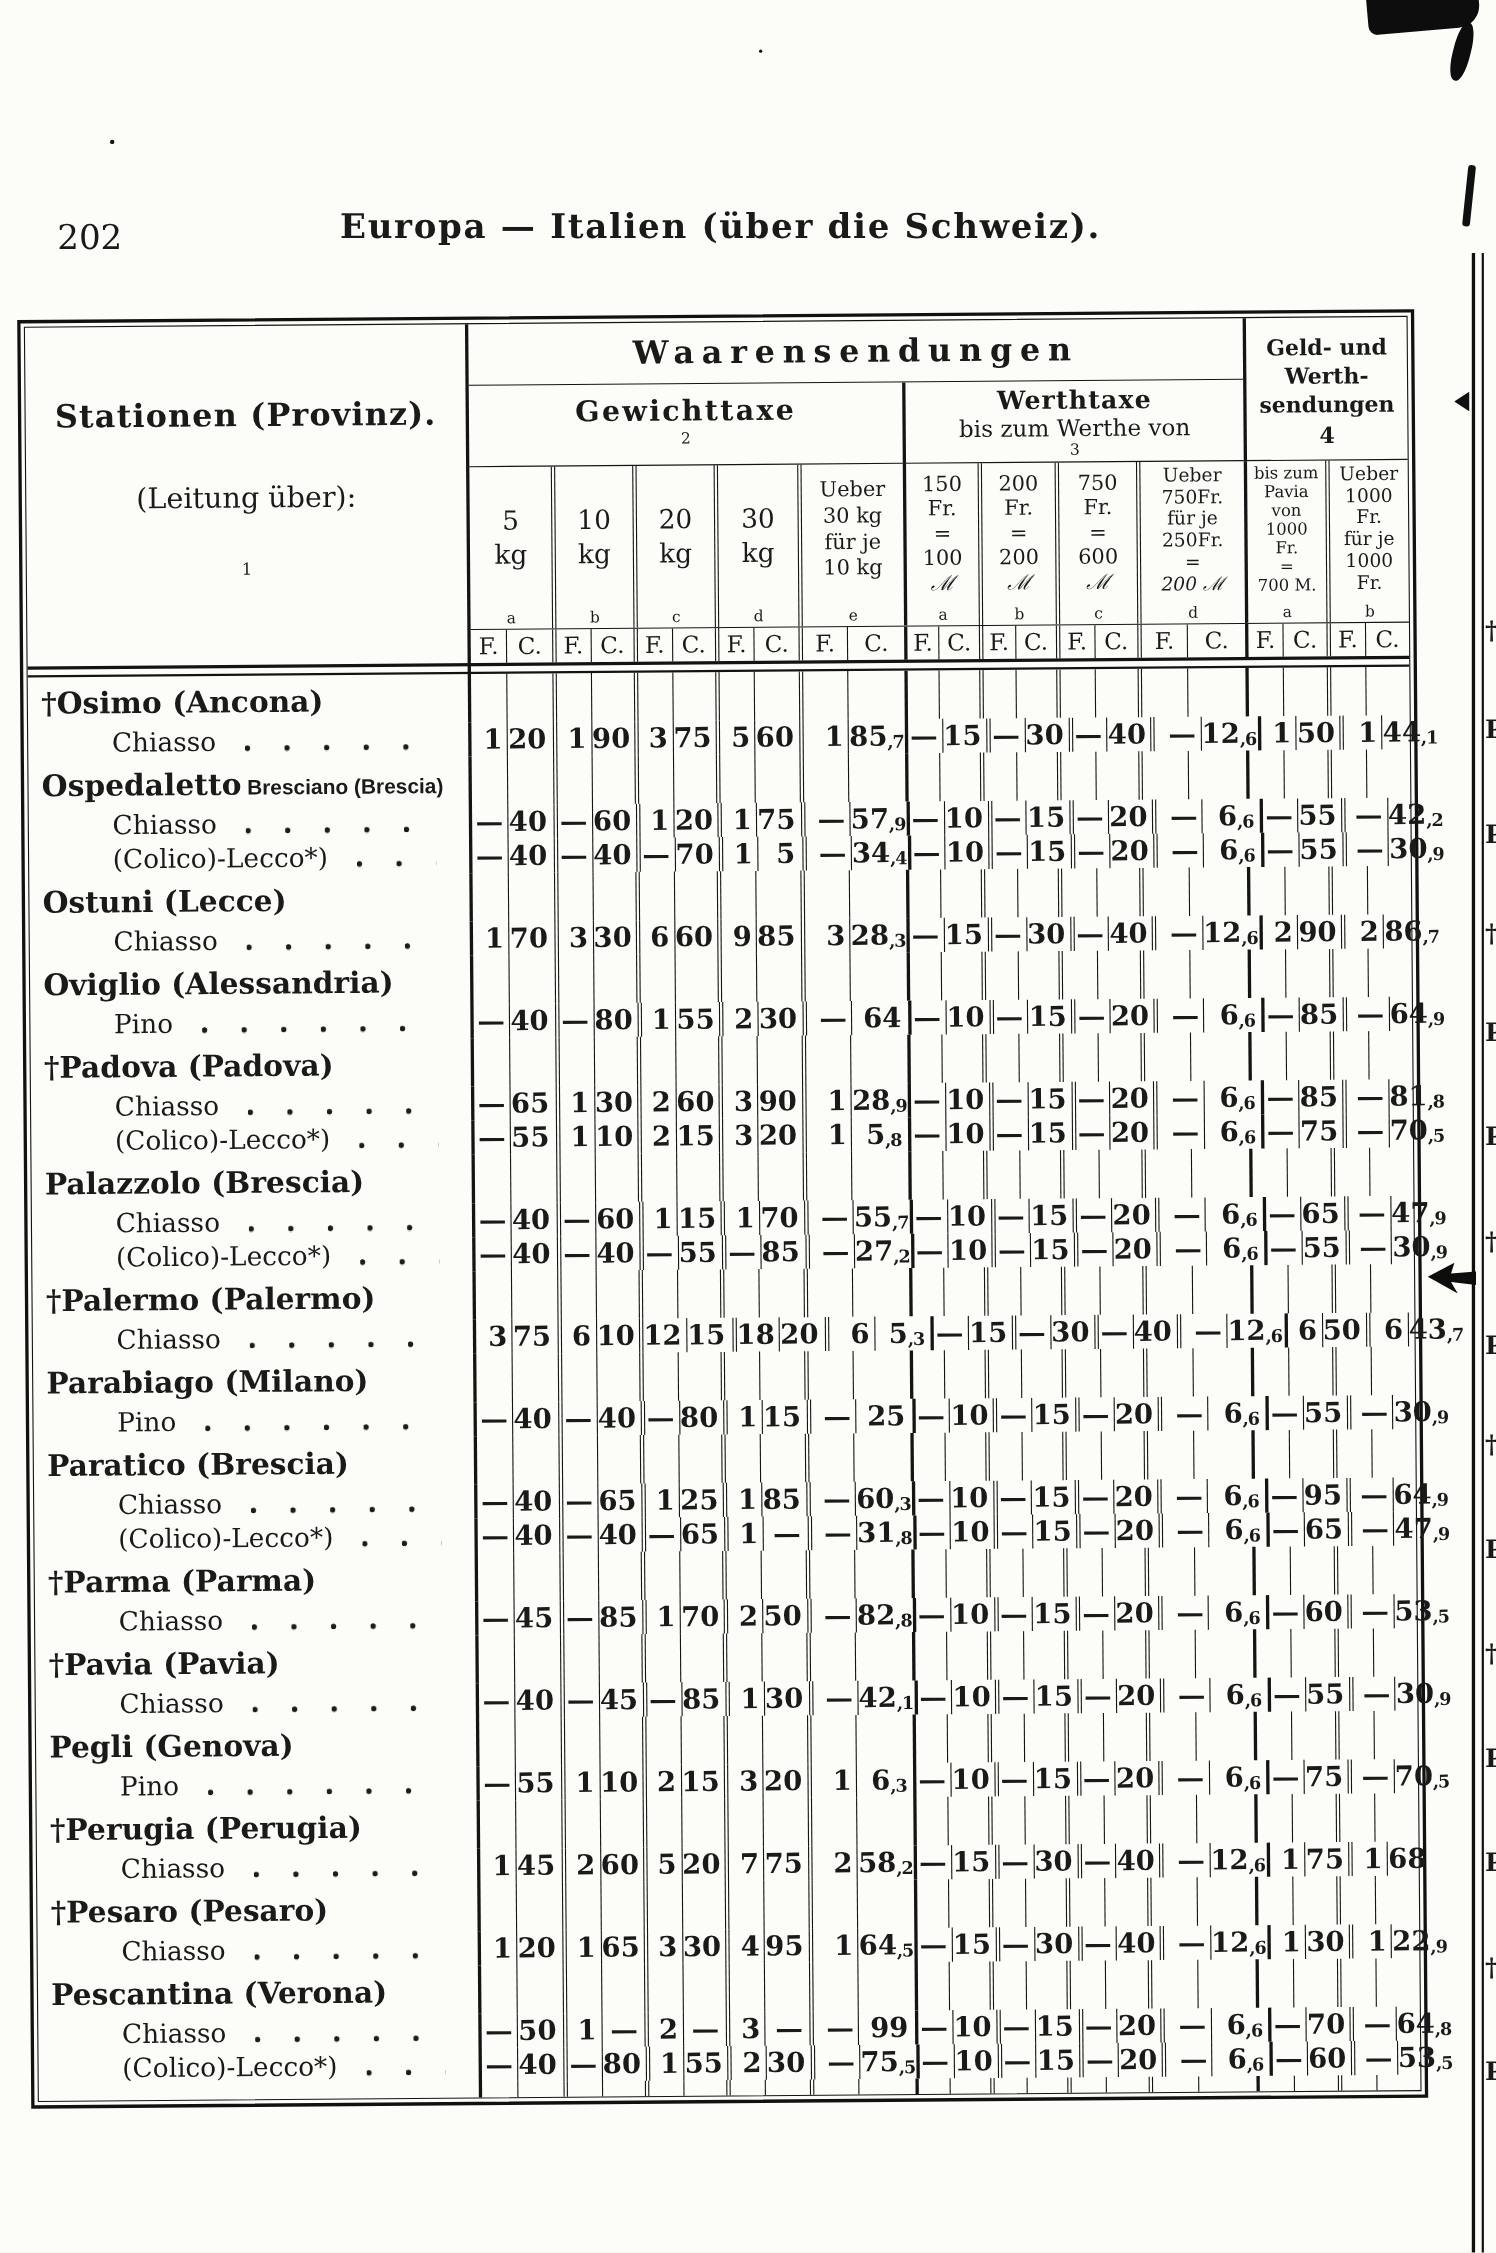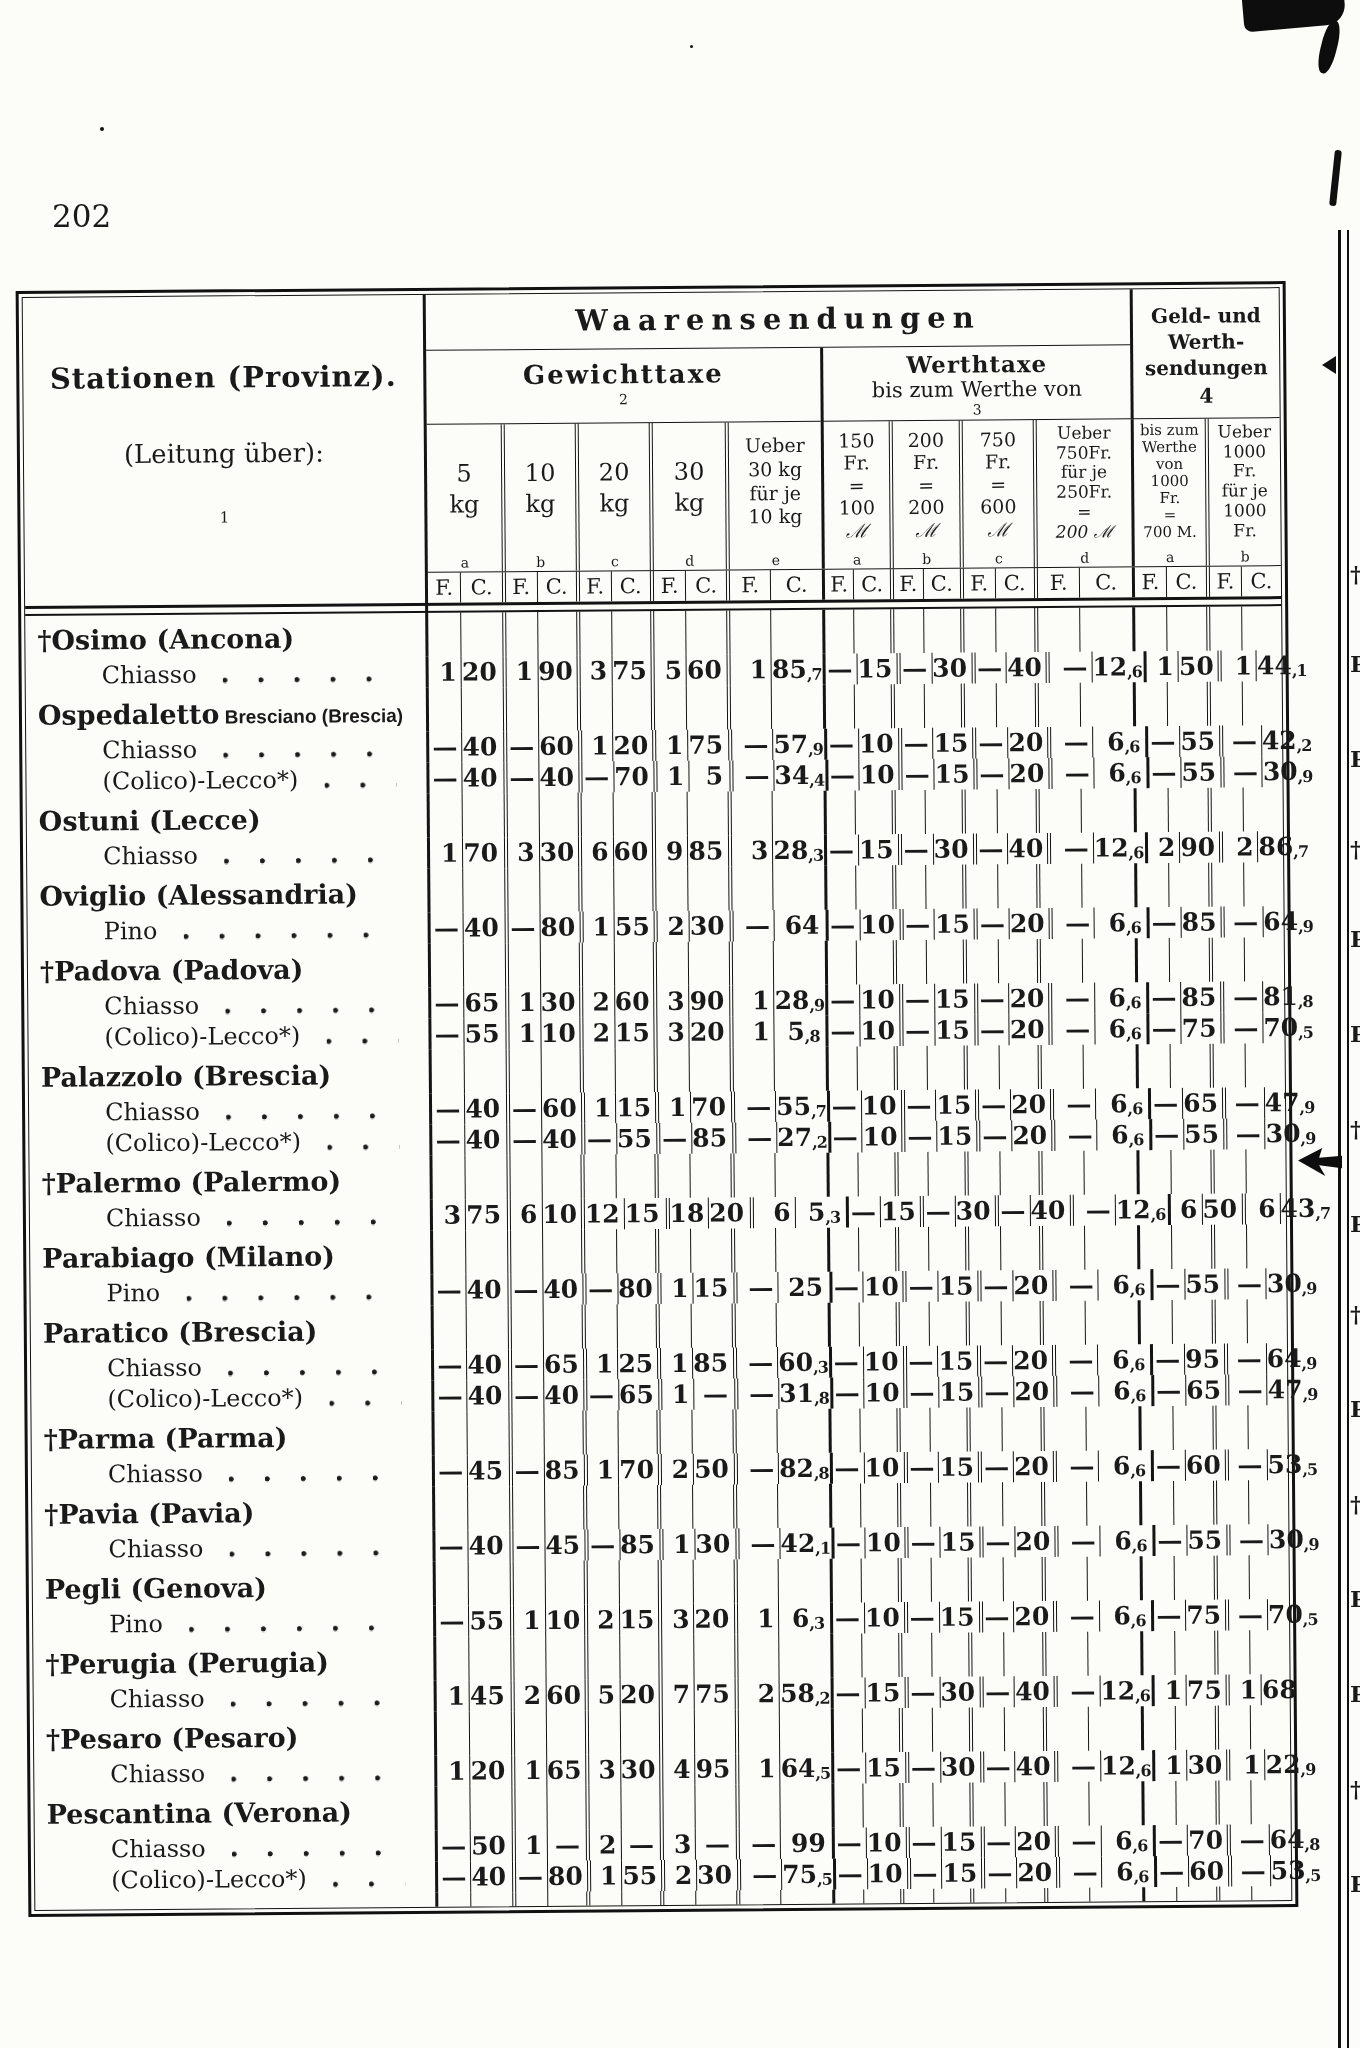--- a/index.html
+++ b/index.html
@@ -95,20 +95,21 @@
   .mark-d{position:absolute;left:1298px;top:1148px;width:44px;height:28px;background:#0d0d0d;
     clip-path:polygon(0 45%,55% 0,48% 35%,100% 28%,100% 72%,48% 62%,62% 100%);}
   .mark-e{position:absolute;left:1322px;top:356px;width:14px;height:18px;background:#101010;
     clip-path:polygon(0 50%,100% 0,100% 100%);}
 </style>
 </head>
 <body>
 
 <div class="page">
   <div class="pagenum">202</div>
+  <div class="title">Europa — Italien (über die Schweiz).</div>
   <div class="inkdot" style="left:100px;top:127px;width:4px;height:4px;"></div>
   <div class="inkdot" style="left:690px;top:45px;width:3px;height:3px;"></div>
 
   <div class="table">
     <div class="tinner">
       <div class="header">
         <div class="h-station">
           <div class="hs-title">Stationen (Provinz).</div>
           <div class="hs-sub">(Leitung über):</div>
           <div class="hs-num">1</div>
@@ -204,21 +205,21 @@
                 <div>für je</div>
                 <div>250Fr.</div>
                 <div>=</div>
                 <div class="mk">200 ℳ</div>
               </div>
               <div class="clet">d</div>
             </div>
             <div class="hsc bt n7" style="flex: 0 0 74px;">
               <div class="hsl">
                 <div>bis zum</div>
-                <div>Werthe</div>
+                <div>Pavia</div>
                 <div>von</div>
                 <div>1000</div>
                 <div>Fr.</div>
                 <div>=</div>
                 <div>700 M.</div>
               </div>
               <div class="clet">a</div>
             </div>
             <div class="hsc bd n6" style="flex: 0 0 75px;">
               <div class="hsl">

